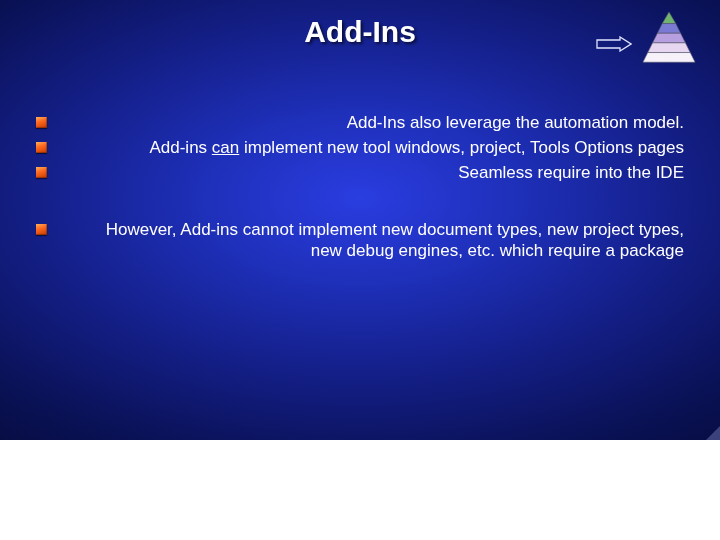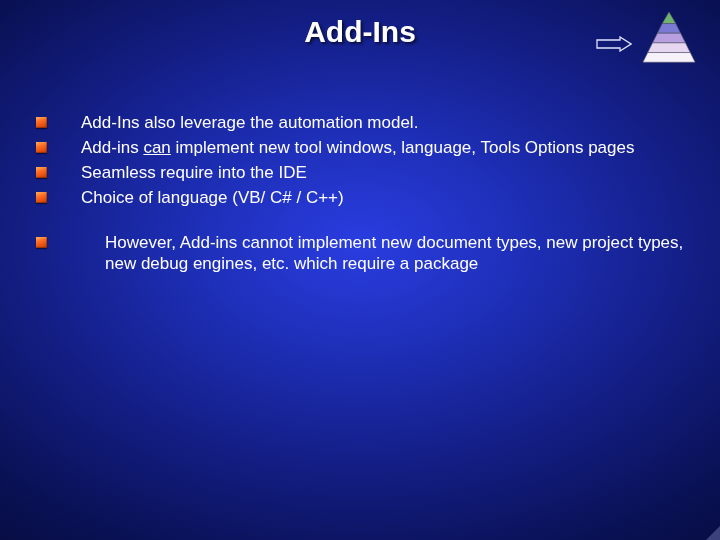--- a/index.html
+++ b/index.html
@@ -5,21 +5,21 @@
   html, body {
     margin: 0;
     padding: 0;
     width: 720px;
     height: 540px;
     overflow: hidden;
     font-family: Arial, Helvetica, sans-serif;
   }
   .slide {
     width: 720px;
-    height: 540px;
+    height: 440px;
     background: radial-gradient(ellipse 90% 80% at 50% 45%,
                 #2a3de0 0%,
                 #1e2fb8 25%,
                 #141f88 50%,
                 #0a1258 75%,
                 #050933 100%);
     position: relative;
     color: #ffffff;
     box-sizing: border-box;
   }
@@ -48,28 +48,29 @@
     right: 88px;
     width: 36px;
     height: 16px;
   }
   .arrow svg { width: 100%; height: 100%; }
   .content {
     position: absolute;
     top: 112px;
     left: 36px;
     right: 36px;
+    text-align: right;
   }
   .bullet-row {
     display: flex;
     align-items: flex-start;
     margin-bottom: 4px;
   }
   .bullet-row.gap {
-    margin-top: 24px;
+    margin-top: 36px;
     gap: 24px;
   }
   .bullet {
     flex: 0 0 auto;
     width: 11px;
     height: 11px;
     margin-top: 5px;
     margin-right: 34px;
     background: linear-gradient(160deg, #ffb060 0%, #ff6a20 40%, #c83a00 100%);
     box-shadow: 0 1px 1px rgba(0,0,0,0.5), inset -1px -1px 1px rgba(0,0,0,0.3);
@@ -121,33 +122,29 @@
   <div class="content">
 
     <div class="bullet-row">
       <div class="bullet"></div>
       <div class="btext">Add-Ins also leverage the automation model.</div>
     </div>
 
     <div class="bullet-row">
       <div class="bullet"></div>
       <div class="btext">
-        <span>Add-ins </span><span class="underline">can</span><span> implement new tool windows, language, Tools Options pages</span>
+        <span>Add-ins </span><span class="underline">can</span><span> implement new tool windows, project, Tools Options pages</span>
       </div>
     </div>
 
     <div class="bullet-row">
       <div class="bullet"></div>
       <div class="btext">Seamless require into the IDE</div>
     </div>
 
-    <div class="bullet-row">
-      <div class="bullet"></div>
-      <div class="btext">Choice of language (VB/ C# / C++)</div>
-    </div>
 
 
     <div class="bullet-row gap">
       <div class="bullet"></div>
       <div class="btext">However, Add-ins cannot implement new document types, new project types, new debug engines, etc. which require a package</div>
     </div>
 
   </div>
 
   <div class="corner-fold"></div>

